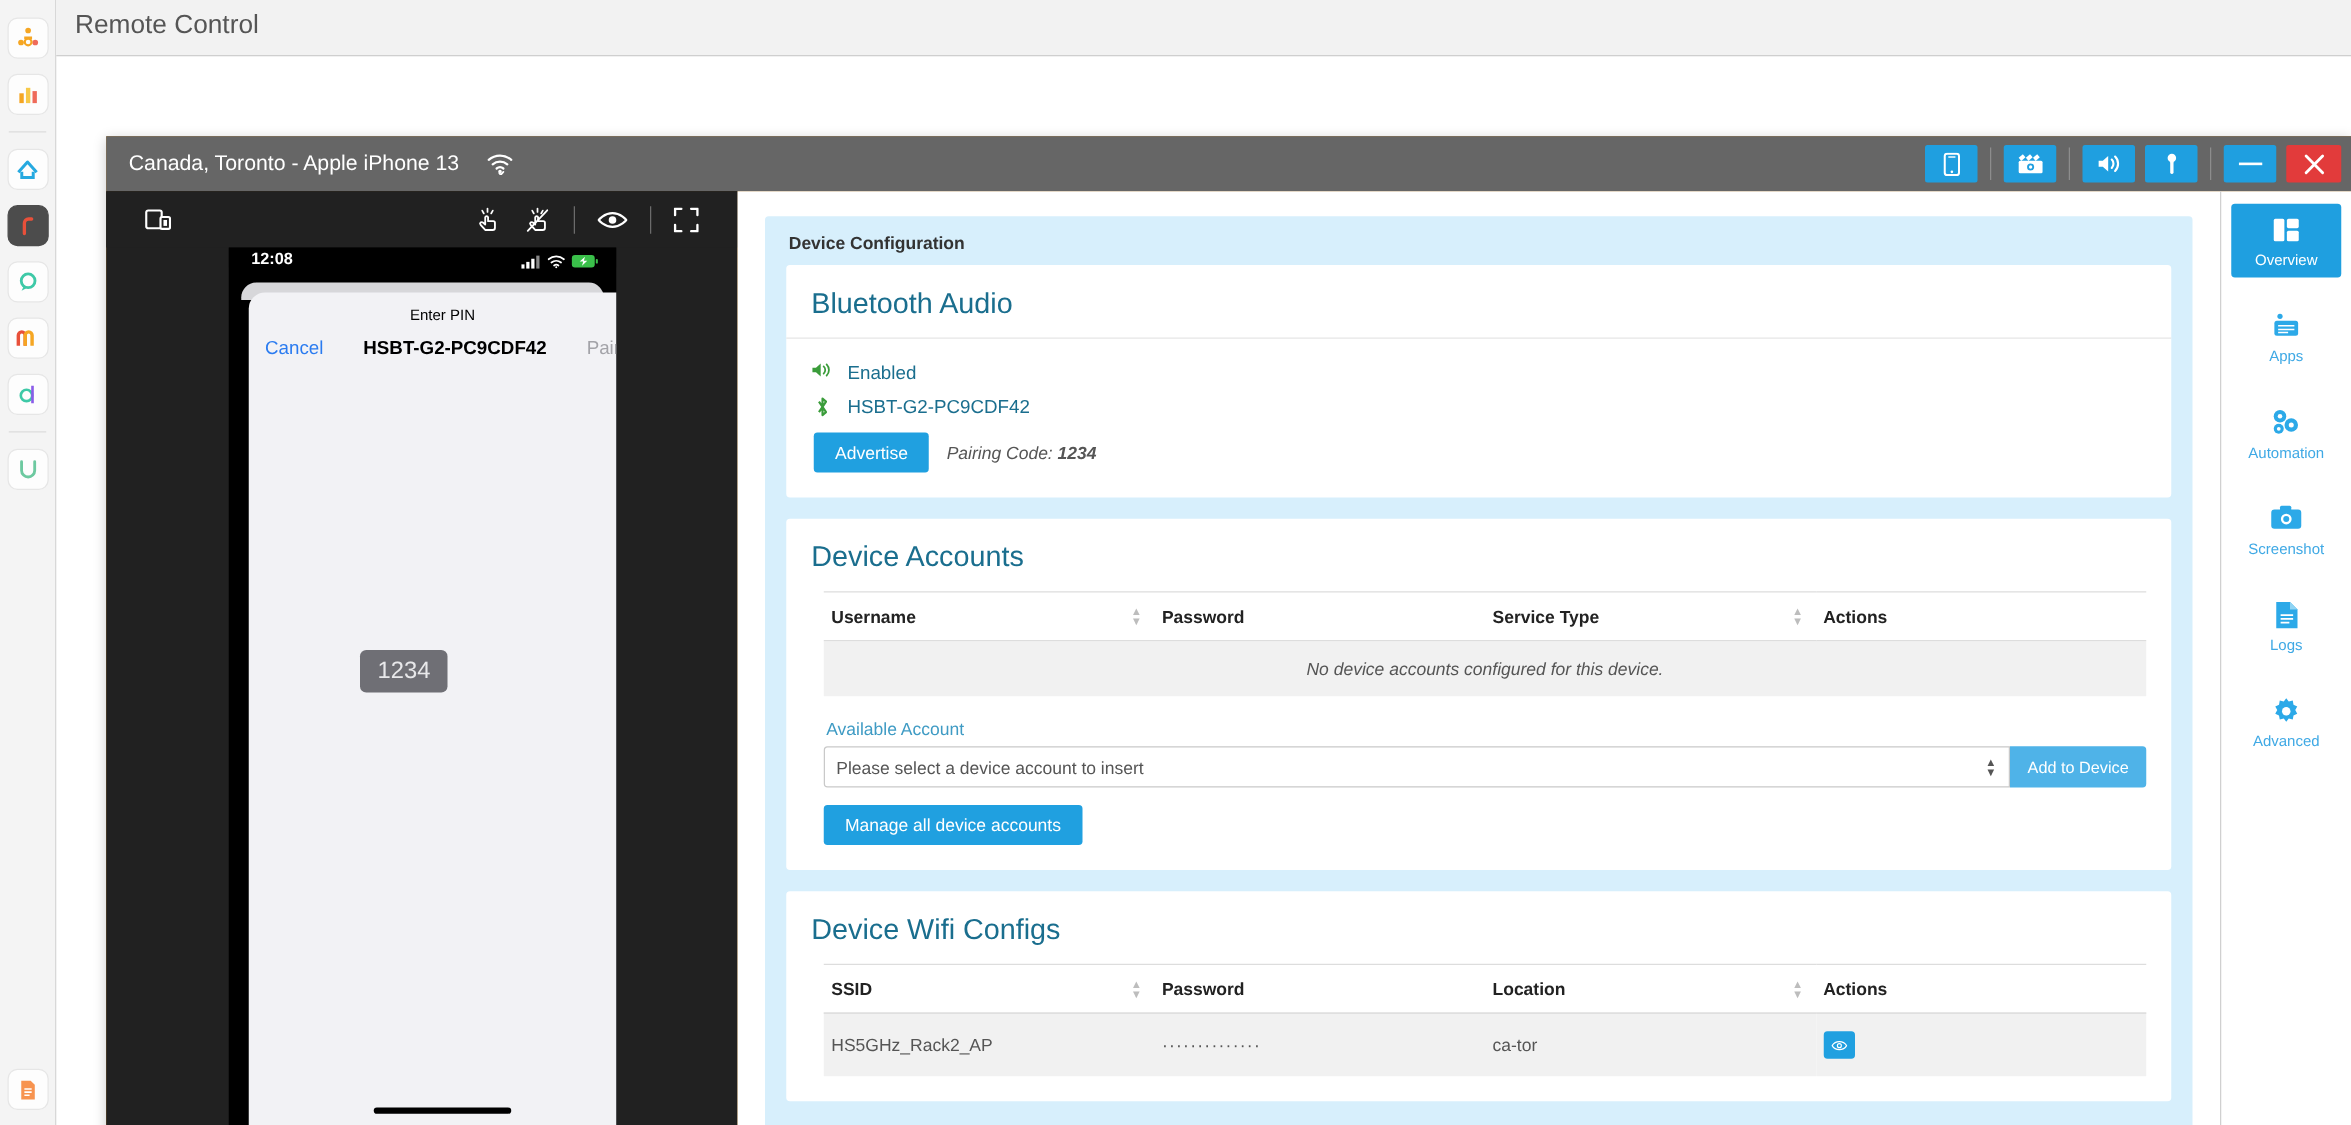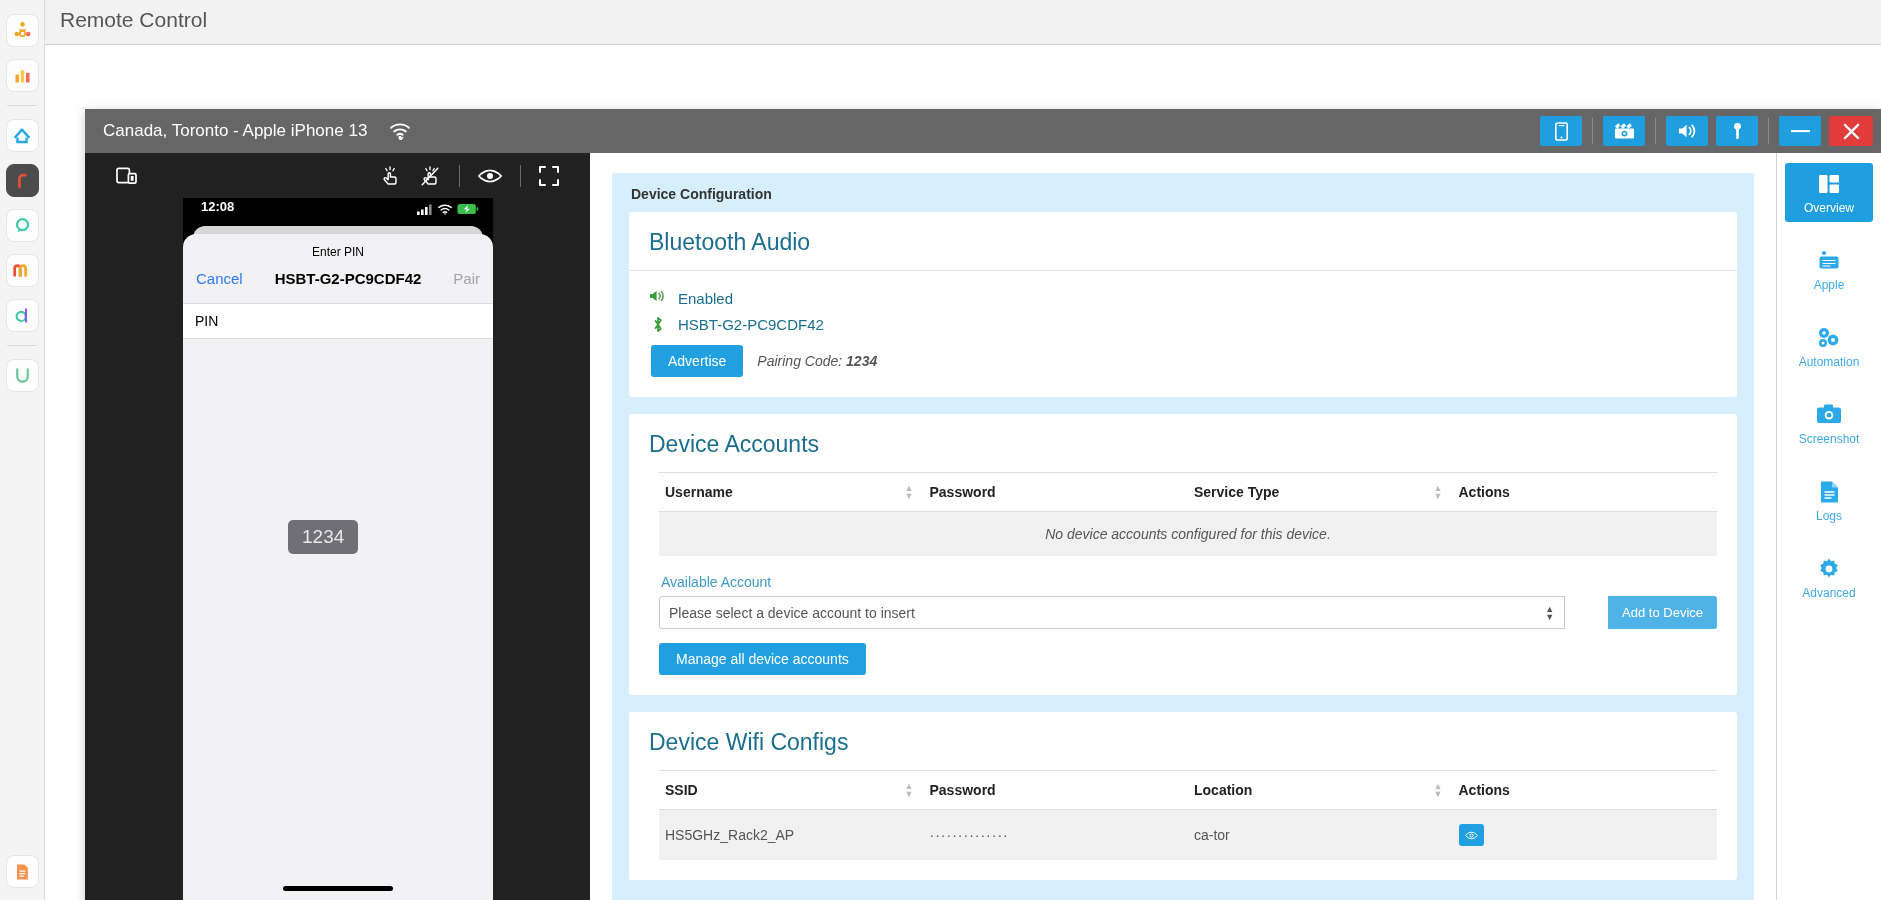--- a/index.html
+++ b/index.html
@@ -123,21 +123,21 @@
   #status-time { color: #fff; font-size: 13px; font-weight: bold; }
   #status-right { position: absolute; right: 14px; top: 5px; display: flex; align-items: center; gap: 5px; }
 
   #pin-sheet-back {
     position: absolute; left: 10px; top: 28px;
     width: 290px; height: 14px;
     background: #d7d7da;
     border-radius: 12px 12px 0 0;
   }
   #pin-sheet {
-    position: absolute; left: 0; top: 36px;
+    position: absolute; left: 16px; top: 36px;
     width: 310px; height: 666px;
     background: #f2f2f5;
     border-radius: 13px 13px 0 0;
     overflow: hidden;
   }
   #pin-sheet-title {
     text-align: center; font-size: 12px; color: #000;
     padding-top: 11px; font-weight: 500;
   }
   #pin-sheet-nav {
@@ -232,21 +232,21 @@
   td.empty-msg { text-align: center; font-style: italic; color: #555; padding: 17px 6px; }
   .sort-arrows {
     position: absolute; right: 10px; top: 50%;
     transform: translateY(-50%);
     color: #bdbdbd; font-size: 9px; line-height: 8px;
   }
 
   #available-account-label {
     font-size: 14px; color: #3f9bc4; margin: 18px 0 6px 2px;
   }
-  #account-select-row { display: flex; align-items: stretch; gap: 43px; }
+  #account-select-row { display: flex; align-items: stretch; }
   #account-select {
     flex: 1; height: 33px;
     border: 1px solid #c9c9c9; border-radius: 3px 0 0 3px;
     font-size: 14px; color: #555;
     padding: 0 9px;
     background: #fff;
     display: flex; align-items: center;
     position: relative; cursor: pointer;
   }
   #select-caret {
@@ -479,23 +479,20 @@
       </div>
 
       <div id="pin-sheet-back"></div>
 
       <div id="pin-sheet">
         <div id="pin-sheet-title">Enter PIN</div>
         <div id="pin-sheet-nav">
           <span id="pin-cancel">Cancel</span>
           <span id="pin-device-name">HSBT-G2-PC9CDF42</span>
           <span id="pin-pair">Pair</span>
-        </div>
-        <div id="pin-row">
-          <span id="pin-label">PIN</span>
         </div>
         <div id="home-indicator"></div>
       </div>
 
       <div id="pin-tooltip">1234</div>
     </div>
 
     <div id="phone-bottombar">
       <div id="nav-home">
         <svg width="28" height="28" viewBox="0 0 28 28">
@@ -645,21 +642,21 @@
     </div>
 
     <div class="rm-item">
       <span class="rm-icon">
         <svg width="24" height="24" viewBox="0 0 24 24">
           <circle cx="7" cy="4" r="2.1" fill="#2ca9e8"></circle>
           <rect x="2.5" y="7.5" width="19" height="12" rx="2" fill="#2ca9e8"></rect>
           <path d="M5.5 11.5h13M5.5 14.5h13M5.5 17h8" stroke="#fff" stroke-width="1.2"></path>
         </svg>
       </span>
-      <span>Apple</span>
+      <span>Apps</span>
     </div>
 
     <div class="rm-item">
       <span class="rm-icon">
         <svg width="26" height="24" viewBox="0 0 26 24">
           <g fill="#2ca9e8">
             <circle cx="8" cy="7" r="5"></circle>
             <circle cx="17" cy="14" r="5.4"></circle>
             <circle cx="7" cy="17" r="4"></circle>
           </g>

